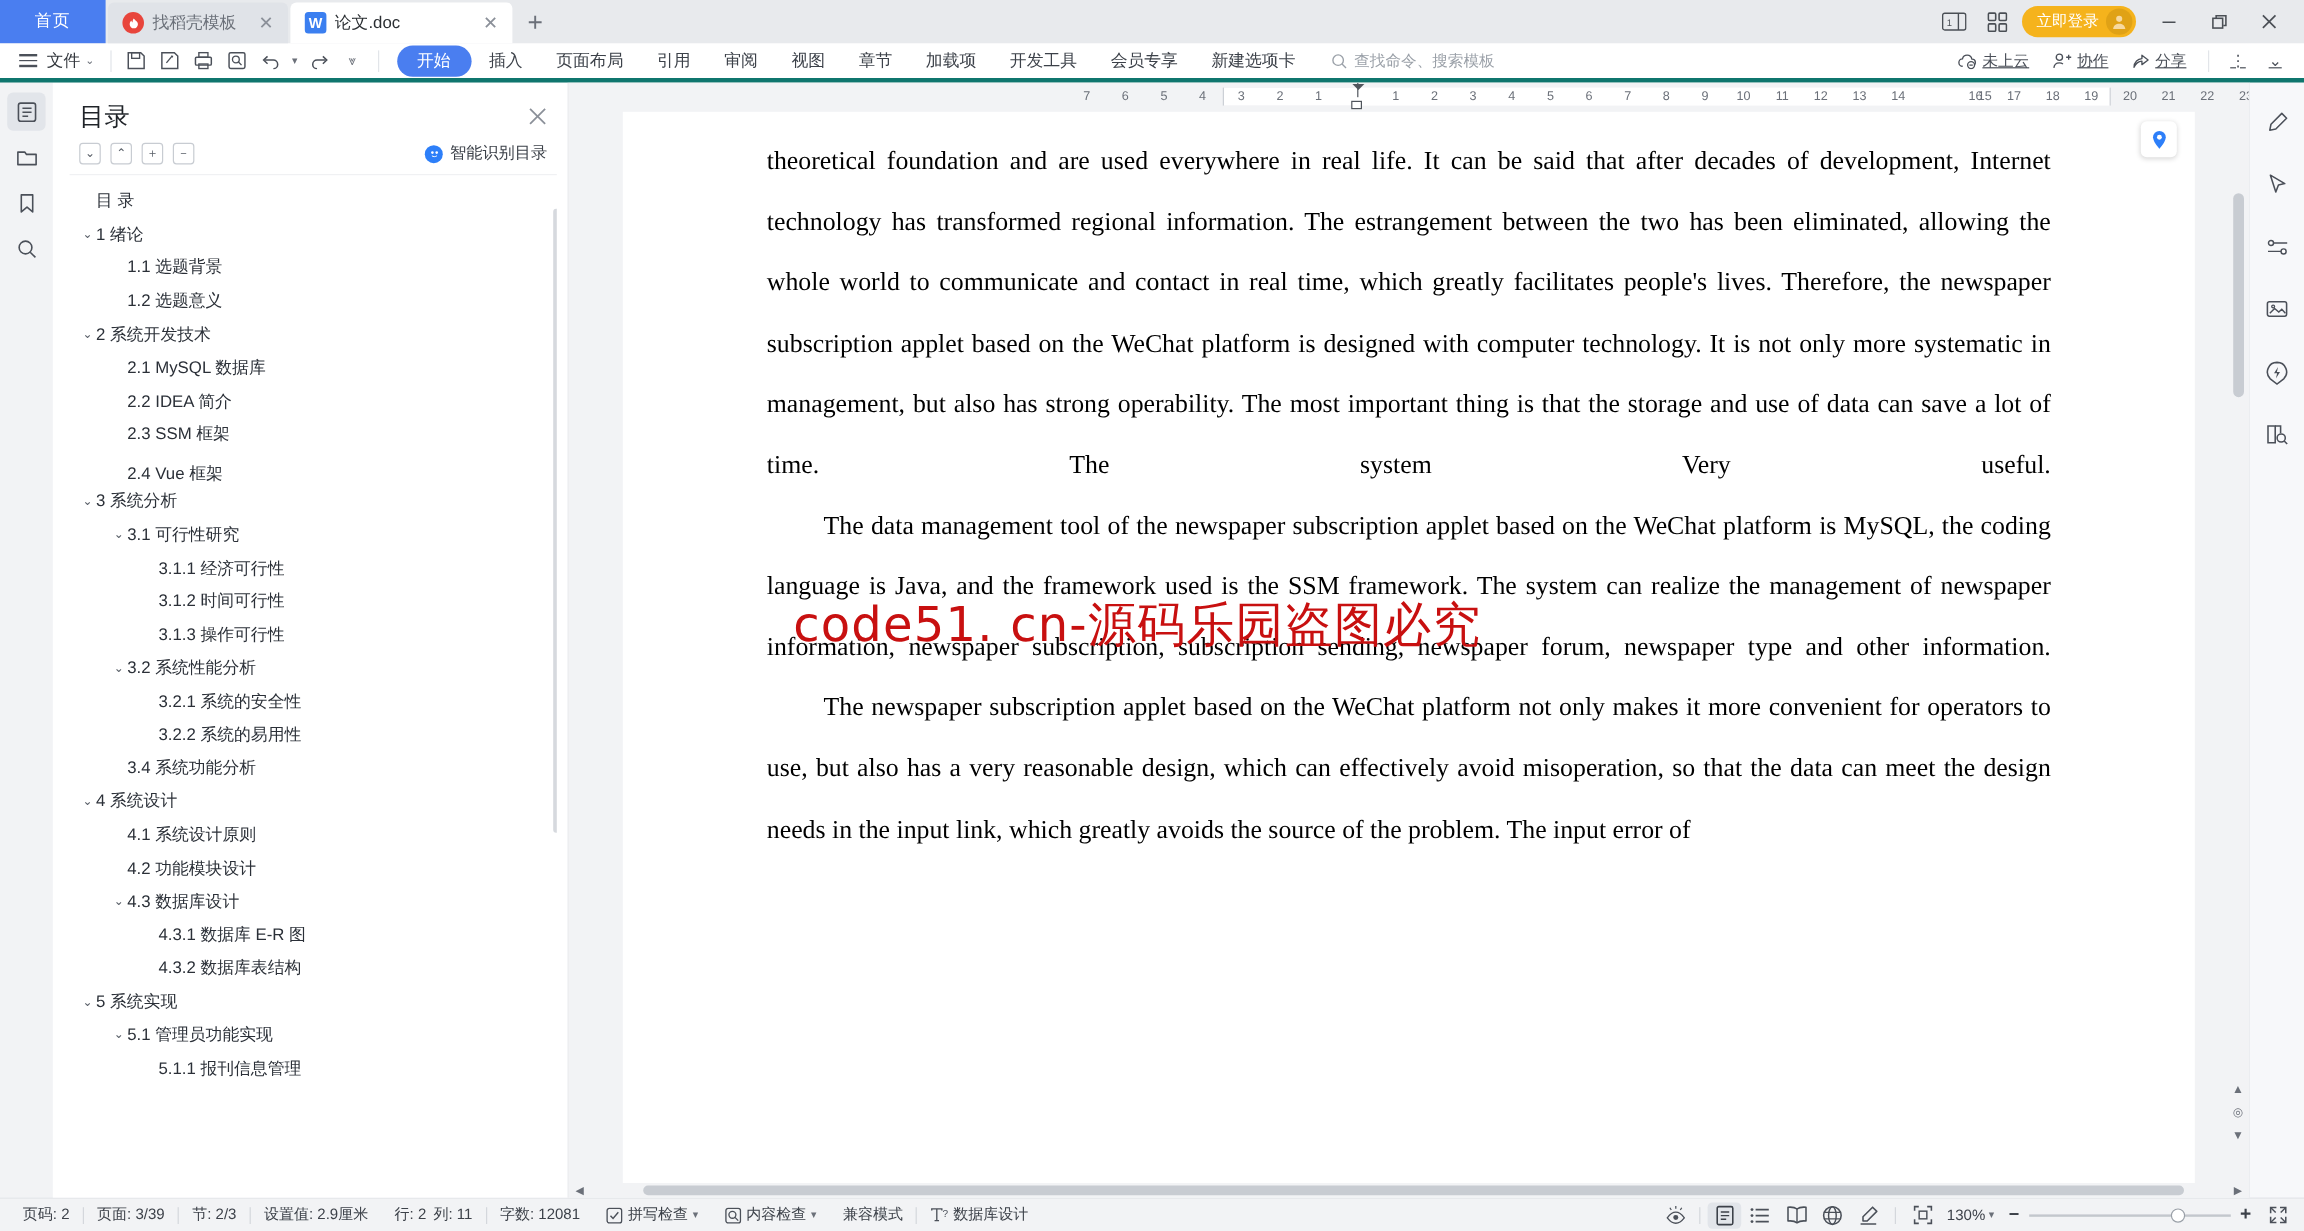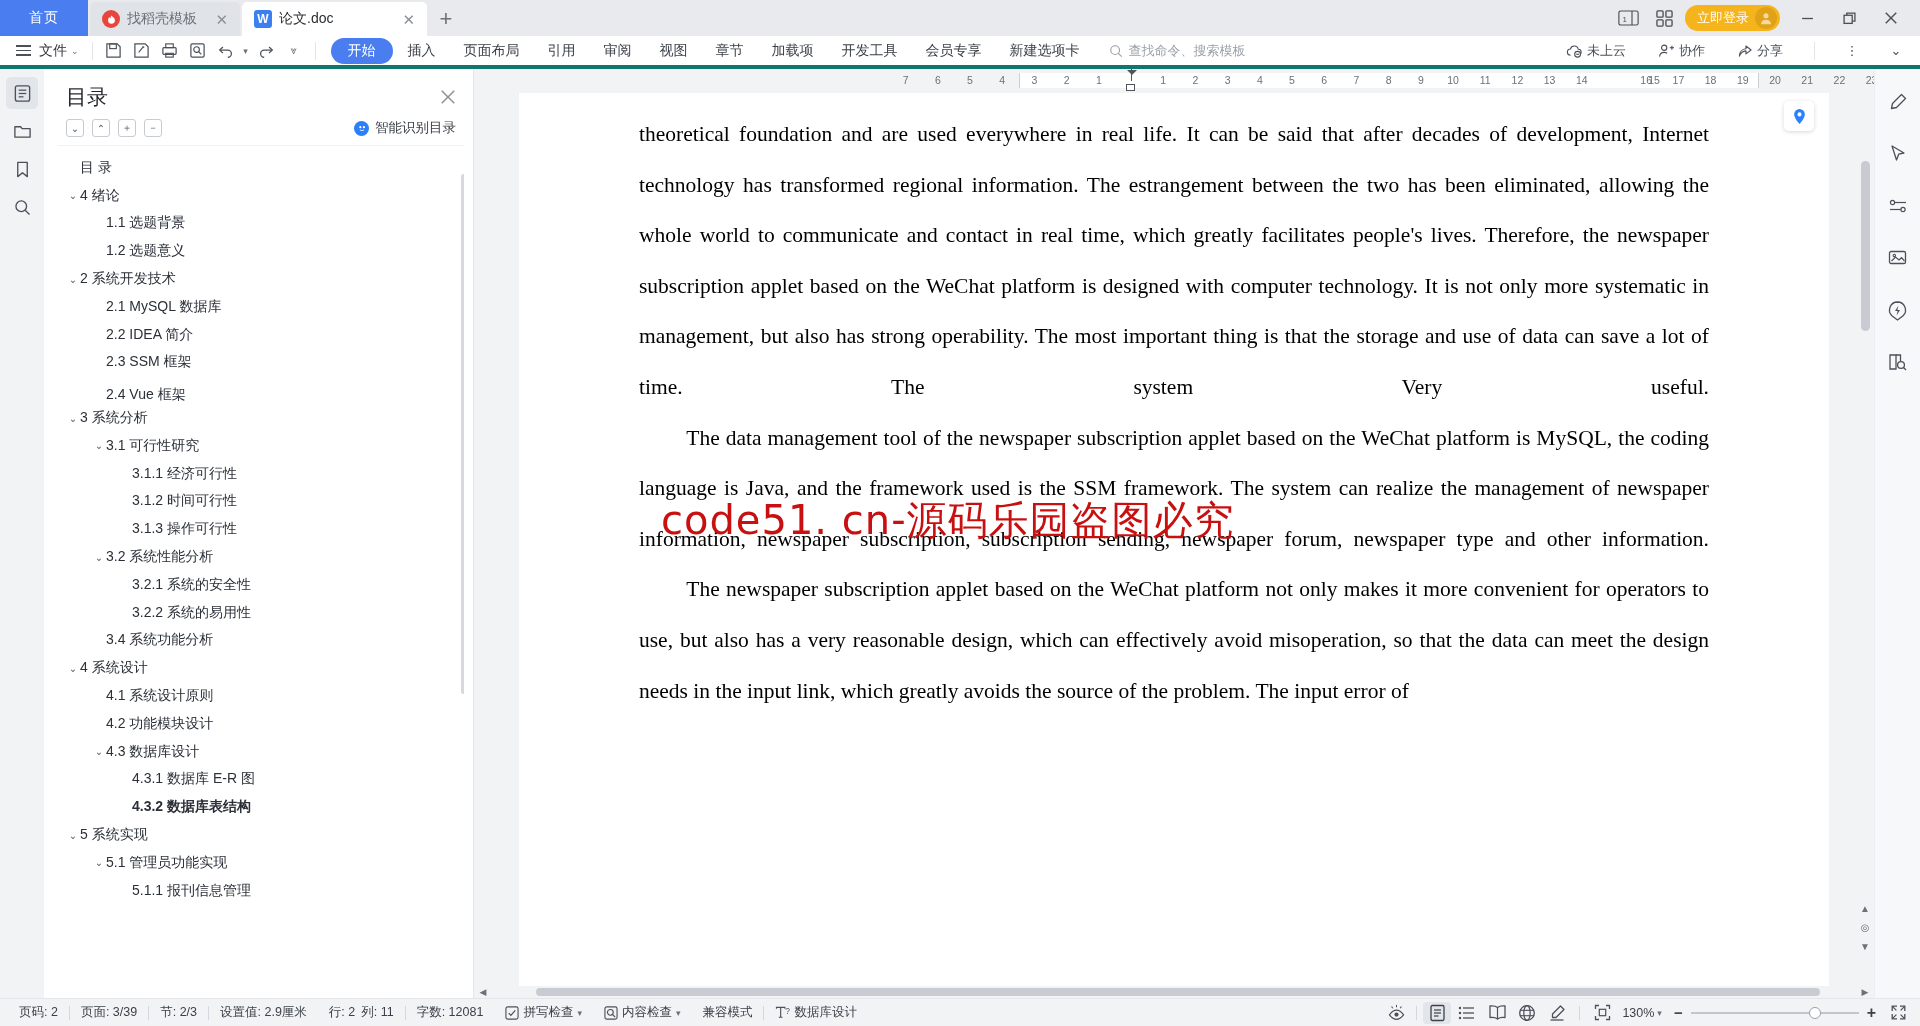--- a/index.html
+++ b/index.html
@@ -49,21 +49,21 @@
             flex:0 0 33px; border-bottom:4px solid #0f766e;}
   .rb-file { display:flex; align-items:center; gap:4px; font-size:14px; color:#33373d; padding:0 6px;}
   .rb-burger { display:inline-flex; flex-direction:column; gap:3px; margin-right:4px;}
   .rb-burger i { display:block; width:15px; height:1.6px; background:#4b5059;}
   .rb-sep { width:1px; height:18px; background:#e2e5e9; margin:0 7px;}
   .rb-ico { width:28px; height:26px; display:flex; align-items:center; justify-content:center; color:#4b5059;}
   .rb-tabs { display:flex; align-items:center; gap:2px; margin-left:8px;}
   .rb-tab { font-size:14px; color:#3c4149; padding:4px 13px; border-radius:13px; white-space:nowrap;}
   .rb-tab.sel { background:#4a7ef0; color:#fff; padding:4px 17px;}
   .rb-search { display:flex; align-items:center; gap:6px; margin-left:16px; color:#9aa0a8; font-size:13px;}
-  .rb-right { margin-left:auto; display:flex; align-items:center; gap:16px; font-size:13px; color:#4b5059;}
+  .rb-right { margin-left:auto; display:flex; align-items:center; gap:3px; font-size:13px; color:#4b5059;text-decoration:underline;}
   .rb-rb { display:flex; align-items:center; gap:4px; padding:3px 8px; }
 
   
   .body { flex:1; display:flex; min-height:0; background:#f2f3f5; }
 
   
   .rail { width:44px; background:#f2f3f5; display:flex; flex-direction:column; align-items:center;
           padding-top:8px; gap:6px; flex:0 0 44px;}
   .rail-b { width:32px; height:32px; display:flex; align-items:center; justify-content:center;
             border-radius:5px; color:#4b5059;}
@@ -391,21 +391,21 @@
         </div>
       </div>
       <div class="toc-list" id="toc-list">
         <div class="toc-scroll"></div>
       <div class="toc-item" style="padding-left: 8px;">
             <span class="caret"></span>
             <span>目  录</span>
           </div>
           <div class="toc-item" style="padding-left: 8px;">
             <span class="caret">⌄</span>
-            <span>4 绪论</span>
+            <span>1 绪论</span>
           </div>
           <div class="toc-item" style="padding-left: 34px;">
             <span class="caret"></span>
             <span>1.1 选题背景</span>
           </div>
           <div class="toc-item" style="padding-left: 34px;">
             <span class="caret"></span>
             <span>1.2 选题意义</span>
           </div>
           <div class="toc-item" style="padding-left: 8px;">
@@ -477,21 +477,21 @@
             <span>4.2 功能模块设计</span>
           </div>
           <div class="toc-item" style="padding-left: 34px;">
             <span class="caret">⌄</span>
             <span>4.3 数据库设计</span>
           </div>
           <div class="toc-item" style="padding-left: 60px;">
             <span class="caret"></span>
             <span>4.3.1 数据库 E-R 图</span>
           </div>
-          <div class="toc-item" style="padding-left: 60px; font-weight: bold;">
+          <div class="toc-item" style="padding-left: 60px;">
             <span class="caret"></span>
             <span>4.3.2 数据库表结构</span>
           </div>
           <div class="toc-item" style="padding-left: 8px;">
             <span class="caret">⌄</span>
             <span>5 系统实现</span>
           </div>
           <div class="toc-item" style="padding-left: 34px;">
             <span class="caret">⌄</span>
             <span>5.1 管理员功能实现</span>

